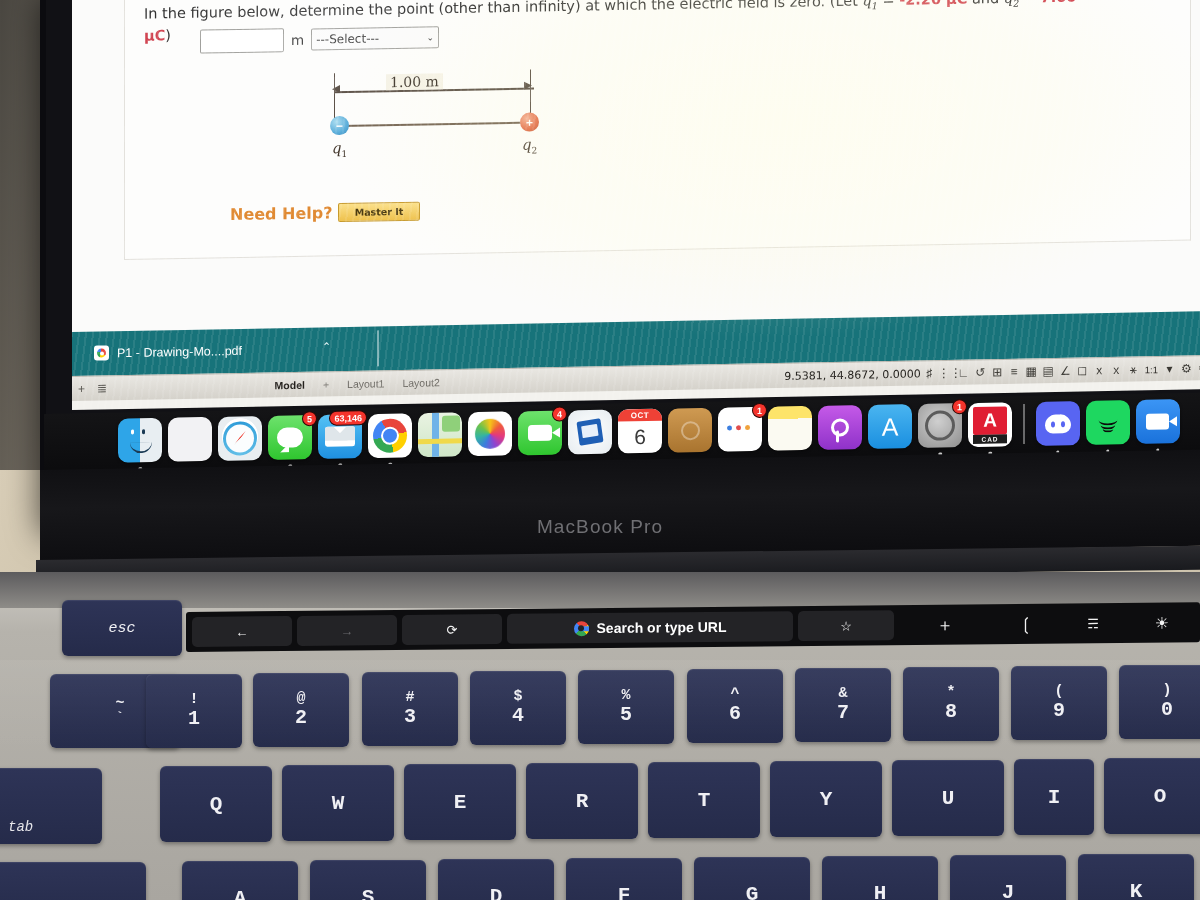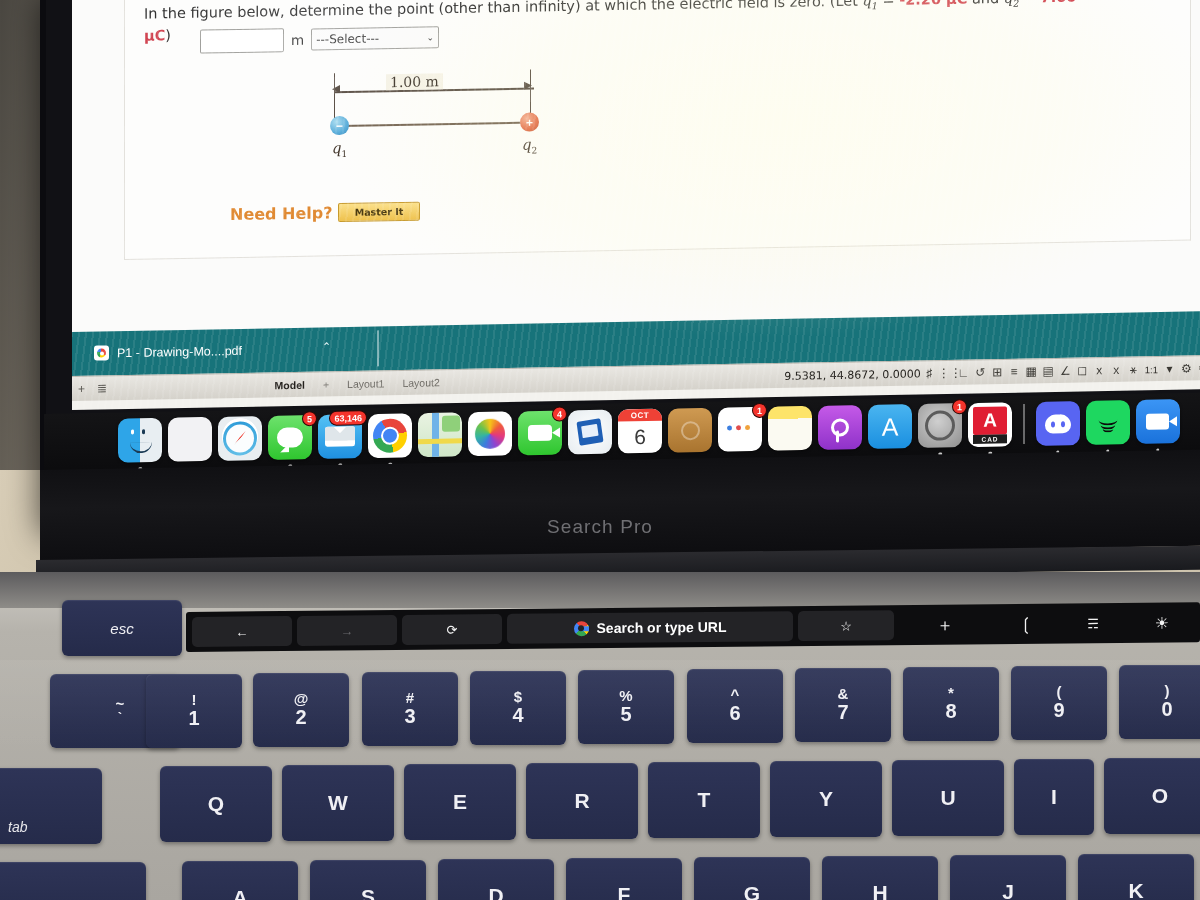--- a/index.html
+++ b/index.html
@@ -227,21 +227,21 @@
     background:conic-gradient(from -40deg,#e8453c 0 28%,#ffd000 0 50%,#34a853 0 75%,#4285f4 0 100%);
     position:relative;}
   .gdot:after{content:"";position:absolute;left:4.5px;top:4.5px;width:6px;height:6px;border-radius:50%;background:#232326;}
   .gdot:before{content:"";position:absolute;right:0;top:5px;width:8px;height:5px;background:#4285f4;}
 
   
   #keyboard{position:absolute;left:0;top:660px;width:1200px;height:240px;}
   .key{position:absolute;background:linear-gradient(#2e3457,#252b4a);border-radius:6px;
     color:#f0f0f4;display:flex;flex-direction:column;align-items:center;justify-content:center;
     box-shadow:0 2px 4px rgba(0,0,0,.35), inset 0 1px 1px rgba(255,255,255,.09);
-    font-family:Liberation Sans, sans-serif;}
+    font-family:Liberation Mono, monospace;}
   .key .up{font-size:15px;font-weight:700;line-height:1.05;}
   .key .lo{font-size:20px;font-weight:700;line-height:1.15;}
   .key .single{font-size:21px;font-weight:700;}
   .key.mod{align-items:flex-start;justify-content:center;padding-left:10px;}
   .key.mod .lbl{font-size:14px;font-style:italic;color:#e6e6ea;}
   .key.esc{align-items:center;padding:0;}
   .kbcover{position:absolute;inset:0;pointer-events:none;
     background:linear-gradient(180deg,rgba(255,255,255,.05),rgba(255,255,255,0) 40%);}
 
   
@@ -446,21 +446,21 @@
         <span class="dot"></span>
       </div>
       <div class="app ic-zoom">
         <span class="cam"></span>
         <span class="dot"></span>
       </div>
     </div>
   </div>
 
   <div id="chin"></div>
-  <div id="mbp-label">Search Pro</div>
+  <div id="mbp-label">MacBook Pro</div>
   <div id="hinge"></div>
   <div id="base"></div>
   <div id="basetop"></div>
 
   <div id="touchbar">
     <div class="tbkey" style="width:100px">←</div>
     <div class="tbkey dim" style="width:100px">→</div>
     <div class="tbkey" style="width:100px">⟳</div>
     <div id="tb-url">
       <span class="gdot"></span>

